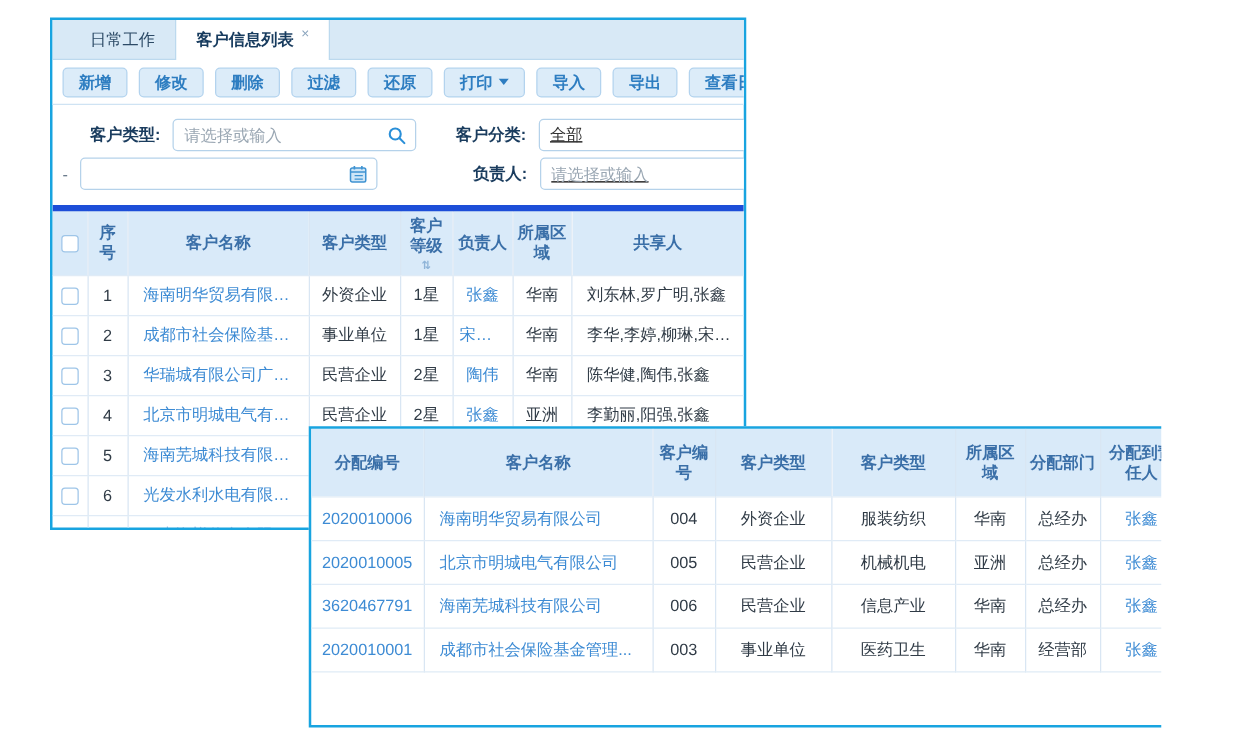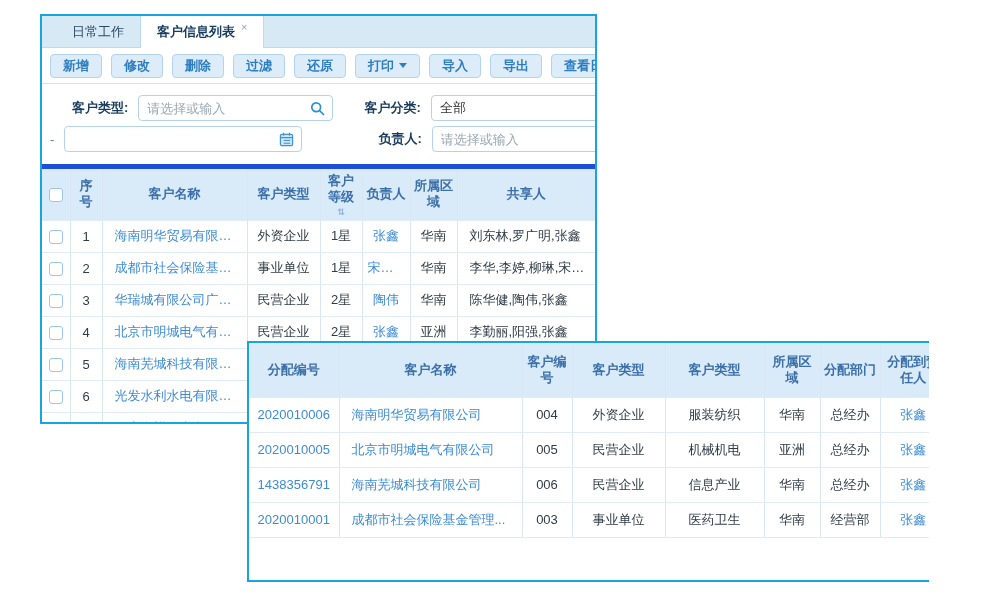--- a/index.html
+++ b/index.html
@@ -26,21 +26,21 @@
   
   .filters { padding:7px 0 8px 0; }
   .frow { display:flex; align-items:center; height:28px; margin:3px 0 3px 8px; }
   .flabel { font-size:13px; font-weight:bold; color:#1a3c5e; white-space:nowrap; }
   .fbox { position:relative; display:flex; align-items:center; height:26px; border:1px solid #b5d2ea; border-radius:4px; background:#fff; padding:0 26px 0 8px; }
   .fbox input { border:none; outline:none; width:100%; font-size:13px; color:#333; background:transparent; font-family:inherit; }
   .fbox input::placeholder { color:#9aa7b3; }
   .fbox .boxicon { position:absolute; right:7px; top:5px; }
   .w-name { width:232px; margin-left:10px; }
   .w-date { width:288px; margin-left:10px; }
-  .grow { flex:1 1 auto; margin-right:-14px; border-top-right-radius:0; border-bottom-right-radius:0; }
+  .grow { flex:1 1 auto; margin-right:-14px; border-top-right-radius:0; border-bottom-right-radius:0;text-decoration:underline; }
   .dash { color:#667788; font-size:13px; }
   .sp1 { margin-left:22px; } .sp2 { margin-left:32px; }
 
   
   table { border-collapse:collapse; table-layout:fixed; width:100%; }
   th, td { border-right:1px solid #d9e6f3; border-bottom:1px solid #e0ebf6; overflow:hidden; white-space:nowrap; text-overflow:ellipsis; }
   th:last-child, td:last-child { border-right:none; }
   thead th { background:#d9eaf9; color:#3a6fa8; font-size:13px; font-weight:600; text-align:center; white-space:normal; line-height:1.25; padding:4px 3px; vertical-align:middle; }
   tbody td { font-size:13px; color:#303b46; text-align:center; padding:0 5px; }
   .t1 { border-top:5px solid #1d4ed8; }
@@ -293,21 +293,21 @@
     <td class="al link">北京市明城电气有限公司</td>
     <td>005</td>
     <td>民营企业</td>
     <td>机械机电</td>
     <td>亚洲</td>
     <td>总经办</td>
     <td class="link">张鑫</td>
   </tr>
 
   <tr>
-    <td class="num">1438356791</td>
+    <td class="num">3620467791</td>
     <td class="al link">海南芜城科技有限公司</td>
     <td>006</td>
     <td>民营企业</td>
     <td>信息产业</td>
     <td>华南</td>
     <td>总经办</td>
     <td class="link">张鑫</td>
   </tr>
 
   <tr>

